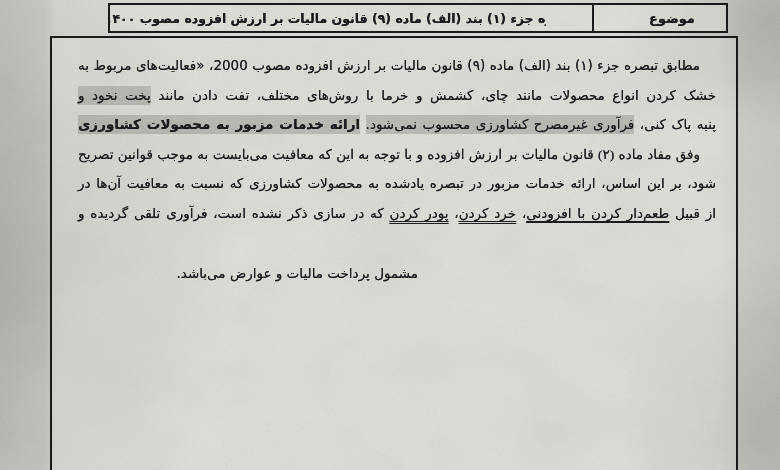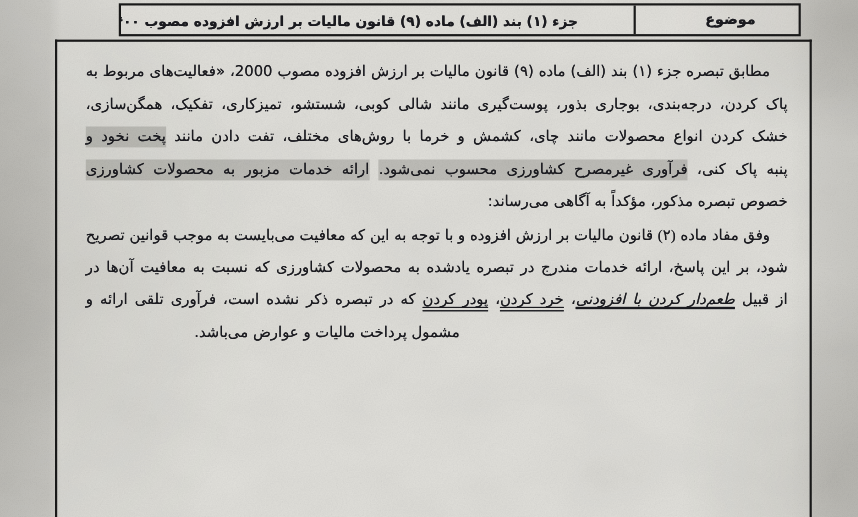--- a/index.html
+++ b/index.html
@@ -18,42 +18,42 @@
     position:absolute; left:108px; top:3px; width:620px; height:30px;
     border:2.5px solid #191919; display:flex; direction:rtl;
     background:rgba(232,231,226,.45);
   }
   .cell {
     display:flex; align-items:center; justify-content:center;
     font-weight:bold; white-space:nowrap;
     text-shadow:0 0 .5px rgba(25,25,30,.9);
     padding-left:24px;
   }
-  .label-cell { width:150px; border-left:2.5px solid #191919; font-size:13px;margin-left:46px; }
+  .label-cell { width:134px; border-left:2.5px solid #191919; font-size:13px;margin-left:46px; }
   .title-cell { flex:1; font-size:12.5px; overflow:hidden; }
   .body-box {
     position:absolute; left:50px; top:36px; width:688px; height:440px;
     border:2.5px solid #191919; border-bottom:none;
     background:rgba(232,231,226,.35);
   }
   .text-area {
     direction:rtl; padding:13px 20px 0 26px;
     font-size:13.5px; text-shadow:0 0 .5px rgba(25,25,30,.85);
   }
   .line {
     height:29.6px; line-height:29.6px; white-space:nowrap;
     text-align:justify; text-align-last:justify;
   }
   .line.end   { text-align-last:right; }
   .line.first { padding-right:16px; }
   .line.gap   { margin-top:0;font-family:Liberation Serif, serif; }
-  .line.shifted { padding-right:298px; }
+  .line.shifted { padding-right:298px;margin-top:30px; }
   .hl   { background:rgba(110,108,102,.30); padding:1px 0 2px;margin-top:10px; }
-  .bold { font-weight:normal; }
-  .ul   { text-decoration:underline; text-underline-offset:3px; text-decoration-thickness:1.5px;font-style:italic; }
+  .bold { font-weight:bold; }
+  .ul   { text-decoration:underline; text-underline-offset:3px; text-decoration-thickness:1.5px; }
   .ul2  { text-decoration:underline double; text-underline-offset:3px; }
   .signature {
     position:absolute; left:55px; top:401px; direction:rtl;
     font-weight:bold; font-size:14px; white-space:nowrap;
     text-shadow:0 0 .6px rgba(25,25,30,.95);
   }
   .grain { position:absolute; left:0; top:0; pointer-events:none; }
 </style>
 </head>
 <body>
@@ -61,27 +61,25 @@
 <div class="page">
 
   <div class="header-table">
     <div class="cell label-cell">موضوع</div>
     <div class="cell title-cell">تبصره جزء (۱) بند (الف) ماده (۹) قانون مالیات بر ارزش افزوده مصوب ۱۴۰۰</div>
   </div>
 
   <div class="body-box">
     <div class="text-area">
         <div class="line first"><span>مطابق تبصره جزء (۱) بند (الف) ماده (۹) قانون مالیات بر ارزش افزوده مصوب 2000، «فعالیت‌های مربوط به</span></div>
-        <div class="line "><span>پاک کردن، درجه‌بندی، بوجاری بذور، پوست‌گیری مانند شالی کوبی، شستشو، تمیزکاری، تفکیک، همگن‌سازی،</span></div>
         <div class="line "><span>خشک کردن انواع محصولات مانند چای، کشمش و خرما با روش‌های مختلف، تفت دادن مانند </span><span class="hl">پخت نخود و</span></div>
         <div class="line "><span>پنبه پاک کنی، </span><span class="hl">فرآوری غیرمصرح کشاورزی محسوب نمی‌شود.</span><span> </span><span class="hl bold">ارائه خدمات مزبور به محصولات کشاورزی</span></div>
-        <div class="line end"><span>خصوص تبصره مذکور، مؤکداً به آگاهی می‌رساند:</span></div>
         <div class="line first gap"><span>وفق مفاد ماده (۲) قانون مالیات بر ارزش افزوده و با توجه به این که معافیت می‌بایست به موجب قوانین تصریح</span></div>
-        <div class="line "><span>شود، بر این پاسخ، ارائه خدمات مندرج در تبصره یادشده به محصولات کشاورزی که نسبت به معافیت آن‌ها در</span></div>
-        <div class="line "><span>از قبیل </span><span class="ul">طعم‌دار کردن با افزودنی</span><span>، </span><span class="ul2">خرد کردن</span><span>، </span><span class="ul2">پودر کردن</span><span> که در تبصره ذکر نشده است، فرآوری تلقی ارائه و</span></div>
+        <div class="line "><span>شود، بر این اساس، ارائه خدمات مزبور در تبصره یادشده به محصولات کشاورزی که نسبت به معافیت آن‌ها در</span></div>
+        <div class="line "><span>از قبیل </span><span class="ul">طعم‌دار کردن با افزودنی</span><span>، </span><span class="ul2">خرد کردن</span><span>، </span><span class="ul2">پودر کردن</span><span> که در سازی ذکر نشده است، فرآوری تلقی گردیده و</span></div>
         <div class="line end shifted"><span>مشمول پرداخت مالیات و عوارض می‌باشد.</span></div>
       </div>
   </div>
 
   <svg class="grain" width="780" height="470" aria-hidden="true">
     <filter id="noiseF">
       <feTurbulence type="fractalNoise" baseFrequency="0.9" numOctaves="2" stitchTiles="stitch"></feTurbulence>
       <feColorMatrix type="saturate" values="0"></feColorMatrix>
     </filter>
     <filter id="mottleF">

